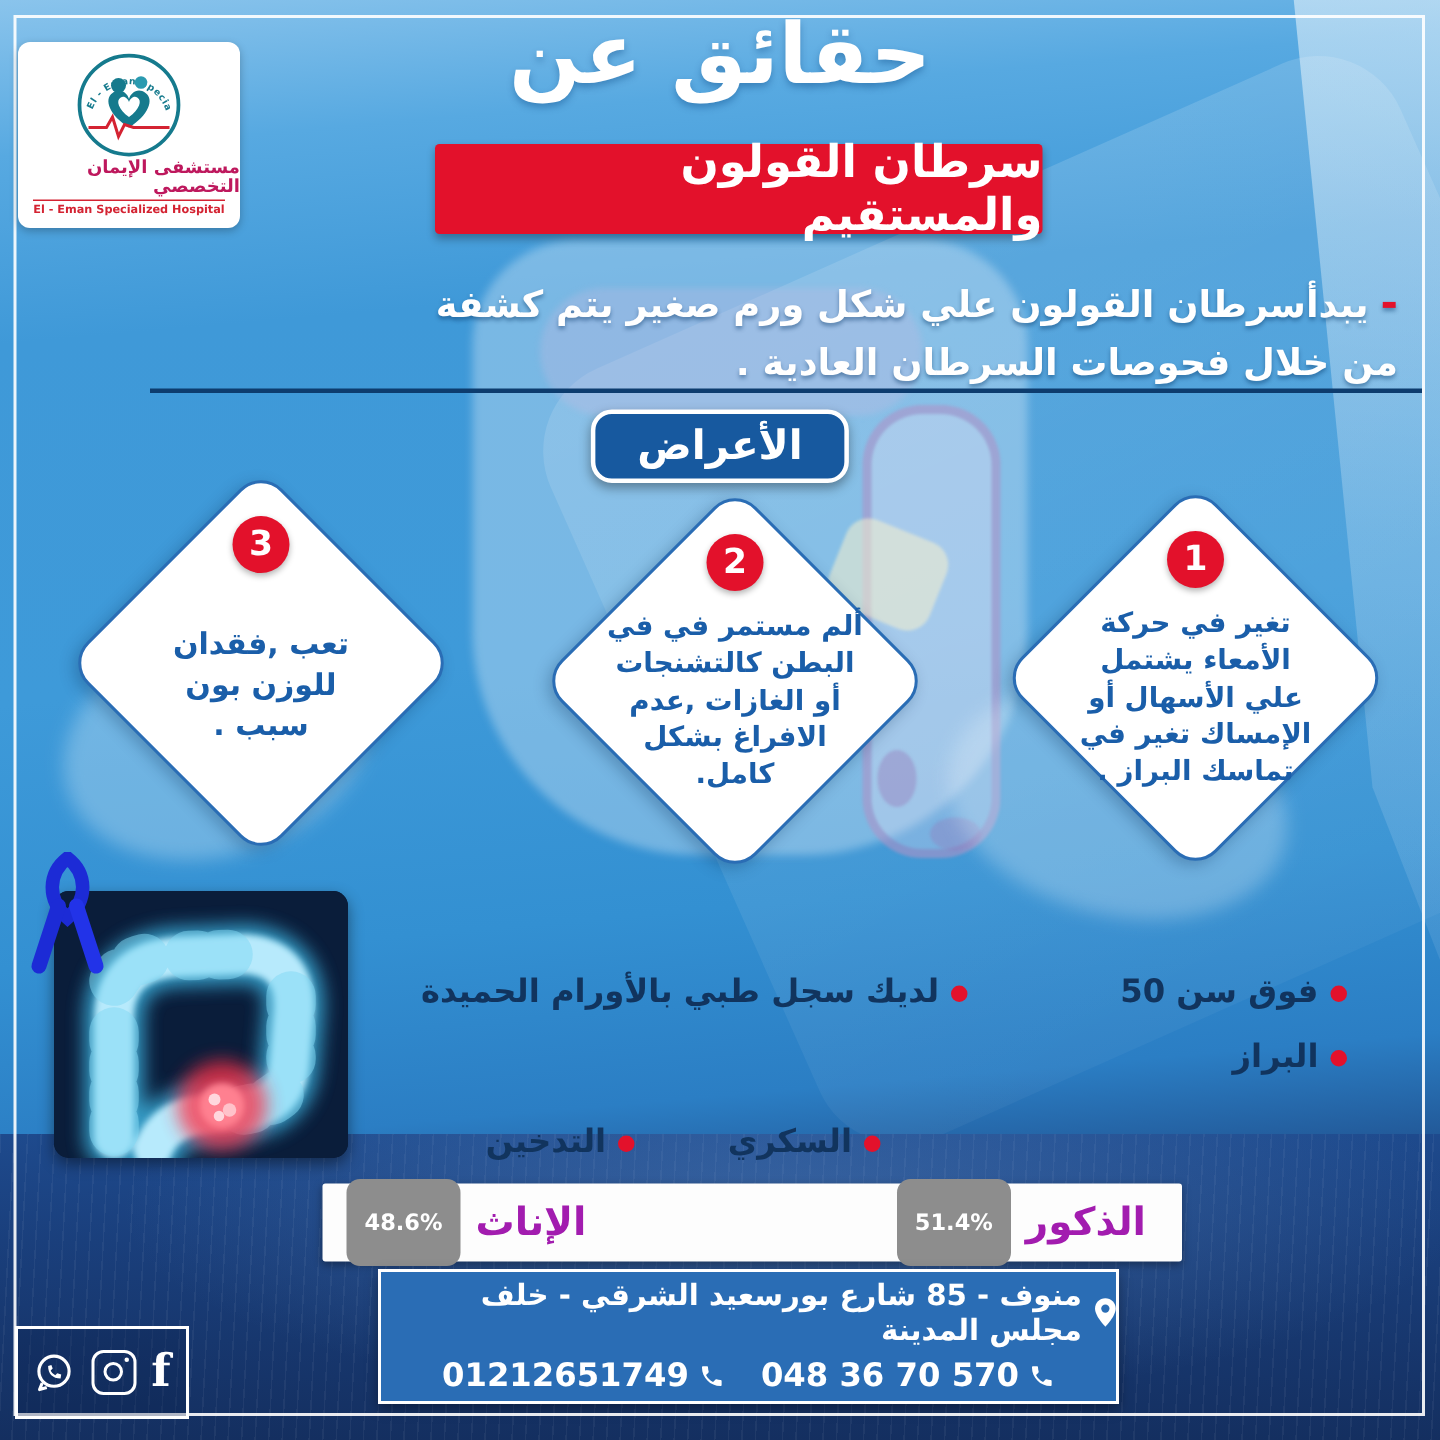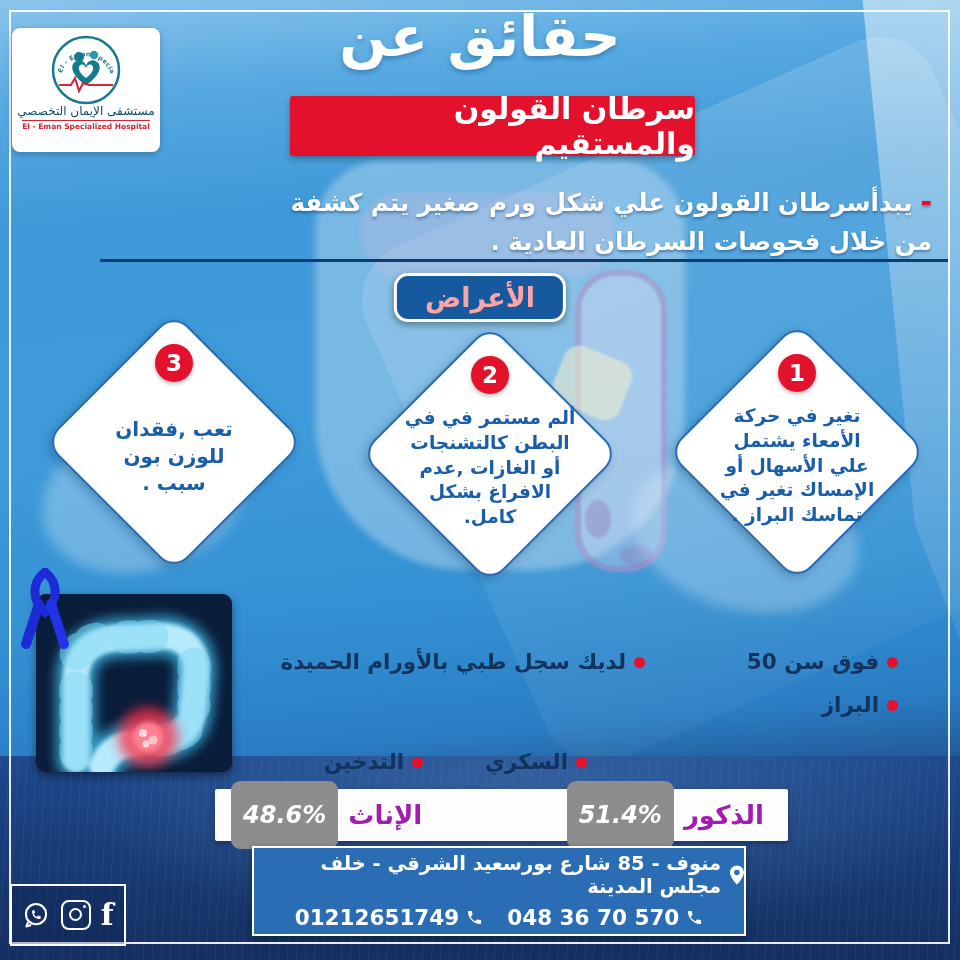--- a/index.html
+++ b/index.html
@@ -32,36 +32,36 @@
   .bg-denim{left:0;top:756px;width:960px;height:204px;
     background:
       radial-gradient(ellipse at 55% 25%,rgba(120,170,225,.30),transparent 60%),
       repeating-linear-gradient(93deg,rgba(255,255,255,.05) 0 1px,transparent 1px 9px),
       linear-gradient(180deg,#1e4a8d 0%,#1a3f7c 35%,#142f60 100%);}
   .frame{left:9px;top:10px;right:10px;bottom:16px;border:2px solid rgba(255,255,255,.9);pointer-events:none;z-index:5;}
   
   .logo-card{left:12px;top:28px;width:148px;height:124px;background:#fff;border-radius:8px;
     box-shadow:0 2px 6px rgba(0,0,0,.25);display:flex;flex-direction:column;align-items:center;
     padding-top:5px;box-sizing:border-box;z-index:6;}
-  .logo-ar{color:#0c4a6e;font-weight:normal;font-size:12px;line-height:1.1;direction:rtl;}
+  .logo-ar{color:#be185d;font-weight:bold;font-size:12px;line-height:1.1;direction:rtl;}
   .logo-en{color:#d42332;font-weight:bold;font-size:7.5px;margin-top:2px;border-top:1px solid #d42332;padding-top:1px;}
   
   .title{left:180px;top:4px;width:600px;text-align:center;font-size:56px;font-weight:bold;color:#fff;
     text-shadow:0 3px 5px rgba(0,60,120,.35);z-index:4;}
   .subtitle-box{left:290px;top:96px;width:405px;height:60px;background:#e3112b;border-radius:3px;
     display:flex;align-items:center;justify-content:center;box-shadow:0 3px 6px rgba(0,0,0,.3);z-index:4;}
   .subtitle-box span{color:#fff;font-size:30px;font-weight:bold;direction:rtl;}
   
   .intro{right:28px;top:180px;width:670px;direction:rtl;text-align:right;color:#fff;font-weight:bold;
     font-size:24.5px;line-height:1.55;text-shadow:0 2px 3px rgba(0,50,100,.45);z-index:4;}
   .intro-dash{color:#e3112b;margin-left:8px;font-size:28px;}
   .divider{left:100px;top:259px;right:12px;height:3px;background:#0d3c6e;z-index:4;}
   
   .symptoms-btn{left:50%;transform:translateX(-50%);top:273px;background:#17599f;border:3px solid #fff;
-    border-radius:14px;padding:6px 28px;color:#fca5a5;font-size:27px;font-weight:bold;
+    border-radius:14px;padding:6px 28px;color:#ffffff;font-size:27px;font-weight:bold;
     box-shadow:0 3px 7px rgba(0,0,0,.35);z-index:4;direction:rtl;}
   
   .diamond{position:absolute;width:180px;height:180px;transform:rotate(45deg);background:#fff;
     border:2.5px solid #2a6db5;border-radius:20px;box-shadow:0 4px 10px rgba(8,40,80,.28);z-index:4;}
   .diamond-inner{position:absolute;left:-10px;top:-10px;width:200px;height:200px;transform:rotate(-45deg);
     display:flex;flex-direction:column;align-items:center;justify-content:center;text-align:center;}
   .num-badge{position:absolute;top:2px;left:50%;transform:translateX(-50%);width:38px;height:38px;border-radius:50%;
     background:#e3112b;color:#fff;font-weight:bold;font-size:23px;display:flex;align-items:center;justify-content:center;
     box-shadow:0 2px 4px rgba(0,0,0,.3);}
   .symptom-text{direction:rtl;color:#1a5ea9;font-weight:bold;font-size:18.5px;line-height:1.35;width:172px;margin-top:28px;}
@@ -80,21 +80,21 @@
   .colon-card{left:36px;top:594px;width:196px;height:178px;border-radius:10px;overflow:hidden;
     box-shadow:0 4px 10px rgba(0,0,0,.45);z-index:4;
     background:radial-gradient(circle at 50% 45%,#14365f 0%,#0a1d3a 70%,#081730 100%);}
   .ribbon{left:18px;top:568px;z-index:5;}
   
   .stats-bar{left:215px;top:789px;width:573px;height:52px;background:#fdfdfd;display:flex;direction:rtl;
     align-items:center;justify-content:space-between;padding:0 24px 0 16px;box-sizing:border-box;
     box-shadow:0 2px 6px rgba(0,0,0,.35);z-index:4;border-radius:2px;}
   .stat{display:flex;direction:rtl;align-items:center;gap:10px;}
   .stat-label{color:#a21caf;font-weight:bold;font-size:26px;}
-  .stat-badge{background:#8d8d8d;color:#fff;font-weight:bold;font-size:24px;padding:20px 12px;border-radius:9px;font-style:italic;}
+  .stat-badge{background:#8d8d8d;color:#fff;font-weight:bold;font-size:15px;padding:20px 12px;border-radius:9px;}
   
   .footer-box{left:252px;top:846px;width:494px;height:90px;background:#2a6db5;border:2.5px solid #fff;
     display:flex;flex-direction:column;align-items:center;justify-content:center;gap:7px;
     box-shadow:0 3px 8px rgba(0,0,0,.35);z-index:4;box-sizing:border-box;}
   .address{direction:rtl;color:#fff;font-weight:bold;font-size:19.5px;display:flex;align-items:center;gap:9px;}
   .phones{display:flex;flex-direction:row-reverse;gap:24px;color:#fff;font-weight:bold;font-size:21.5px;align-items:center;}
   .phone-item{display:flex;align-items:center;gap:7px;}
   
   .social-box{left:10px;top:884px;width:116px;height:62px;border:2.5px solid #fff;display:flex;align-items:center;
     justify-content:space-evenly;background:rgba(8,28,66,.25);z-index:6;box-sizing:border-box;}

